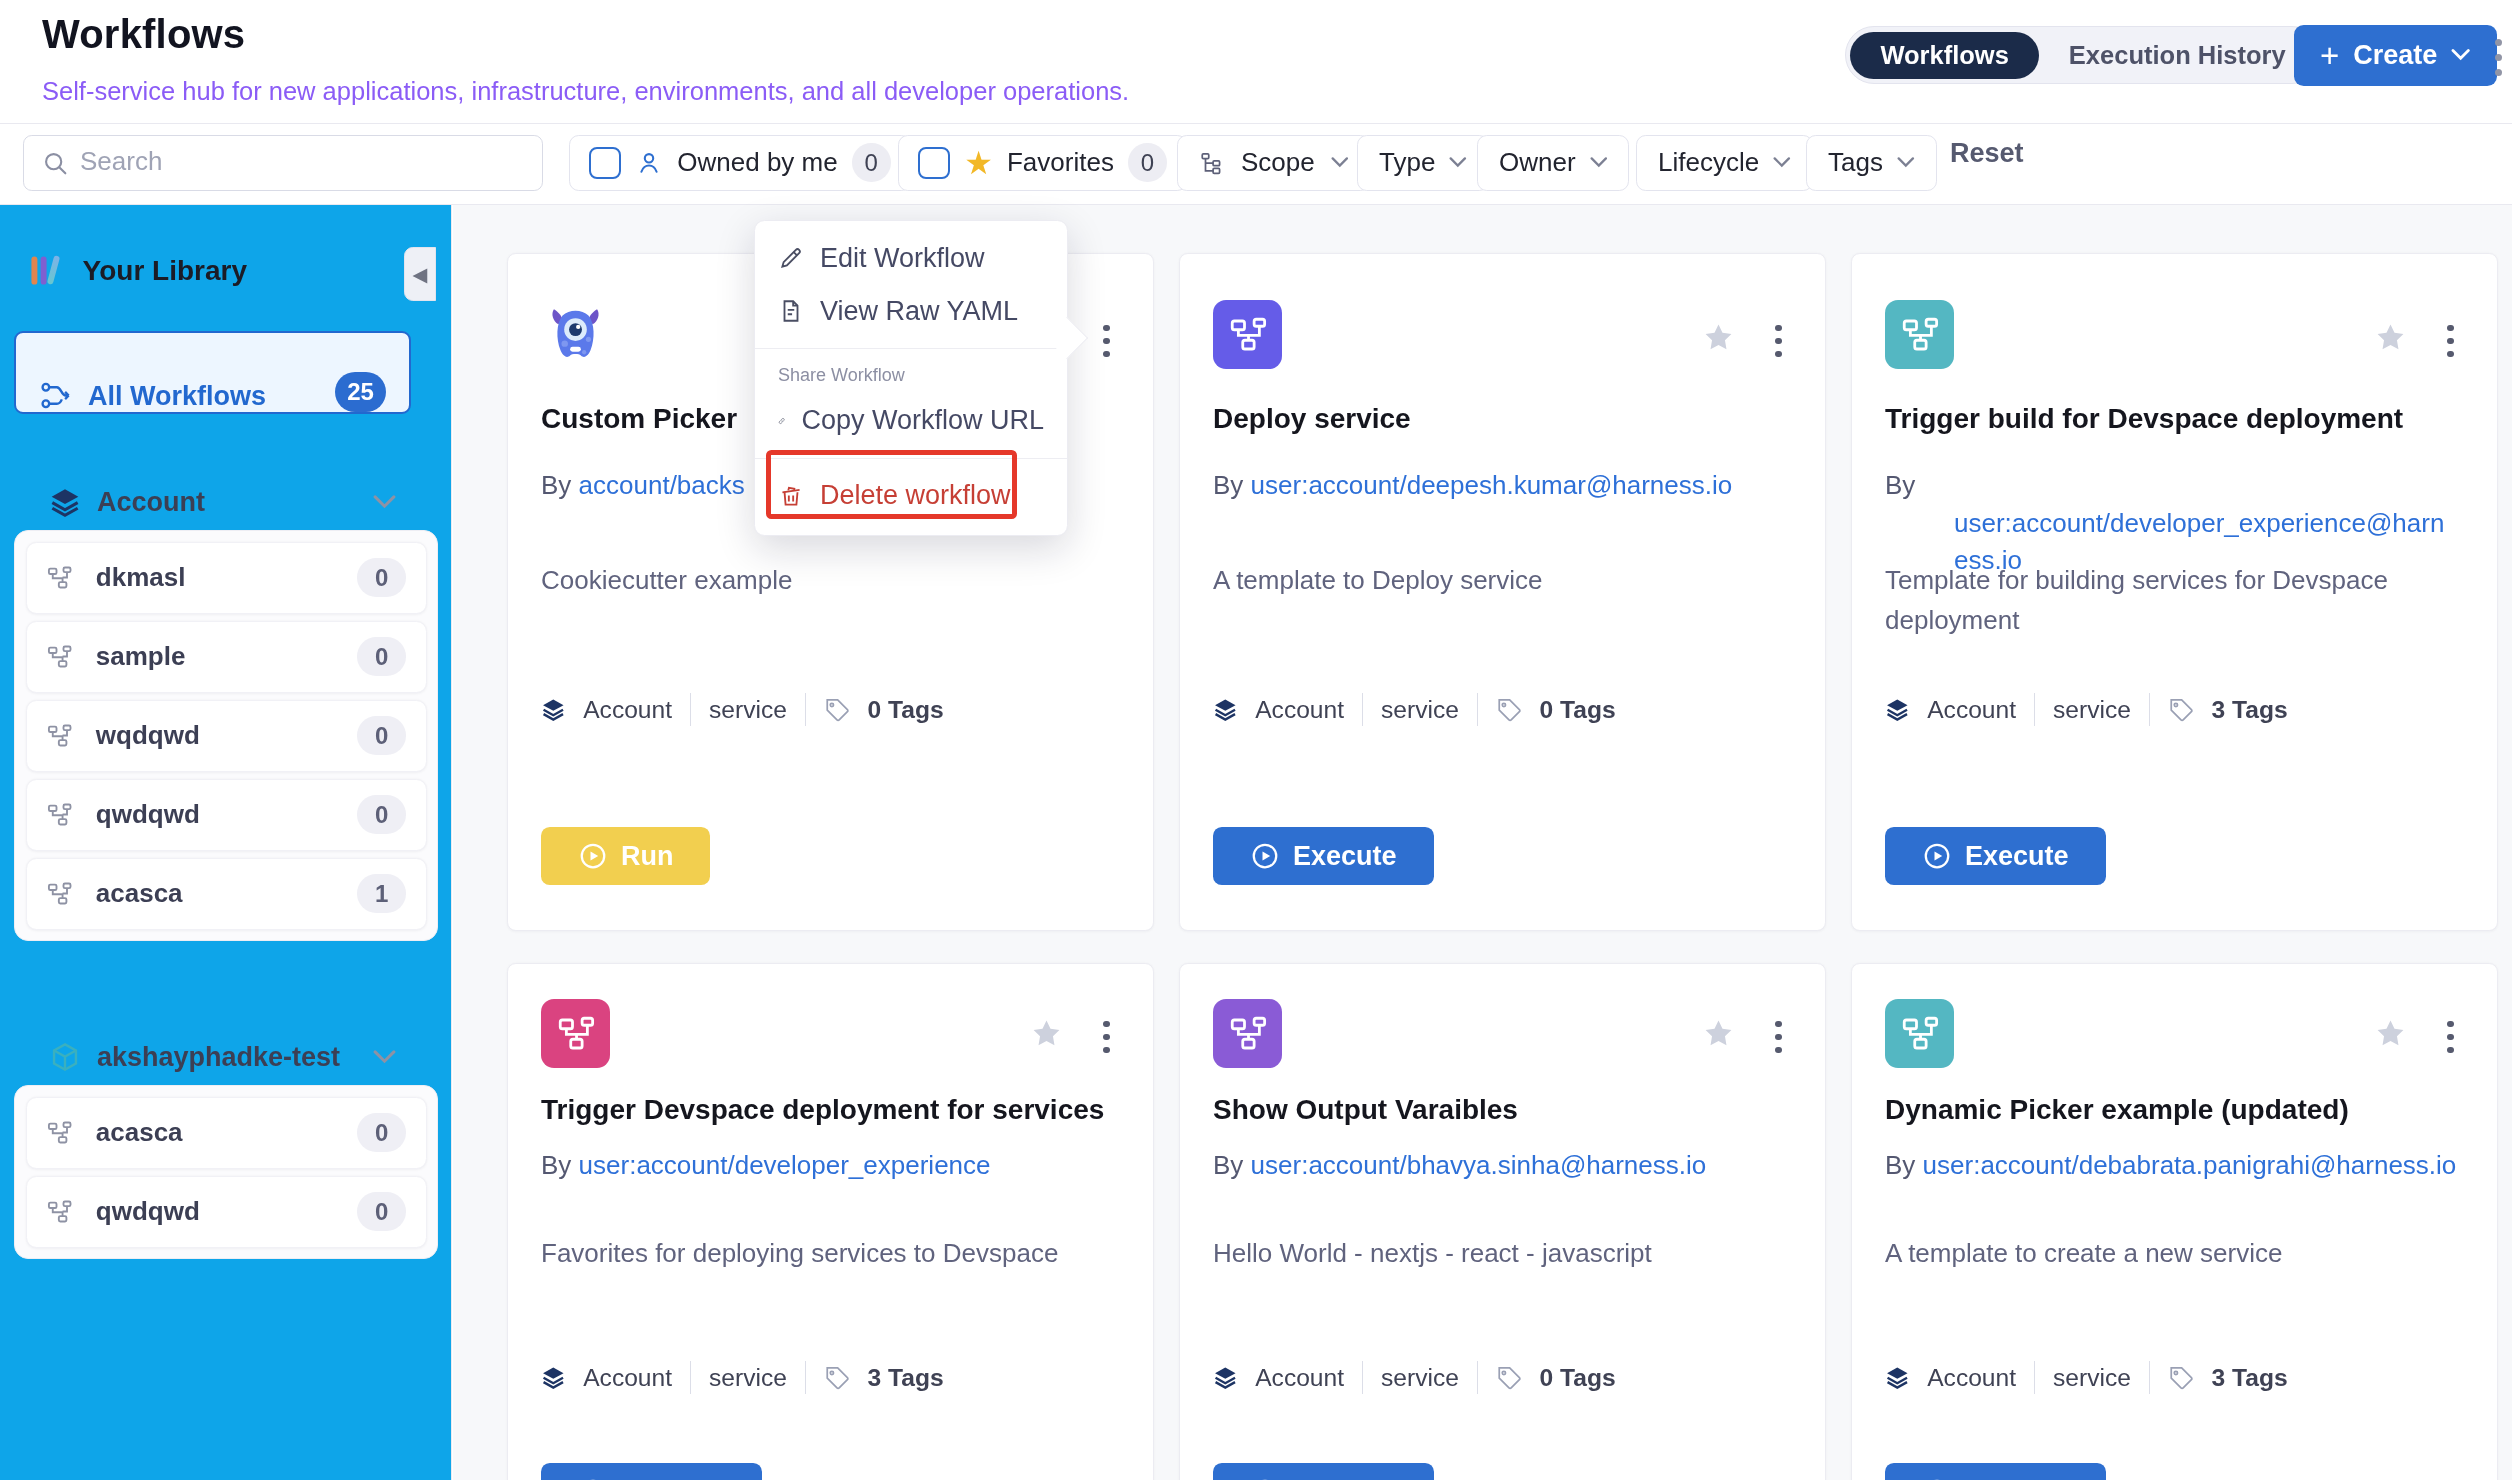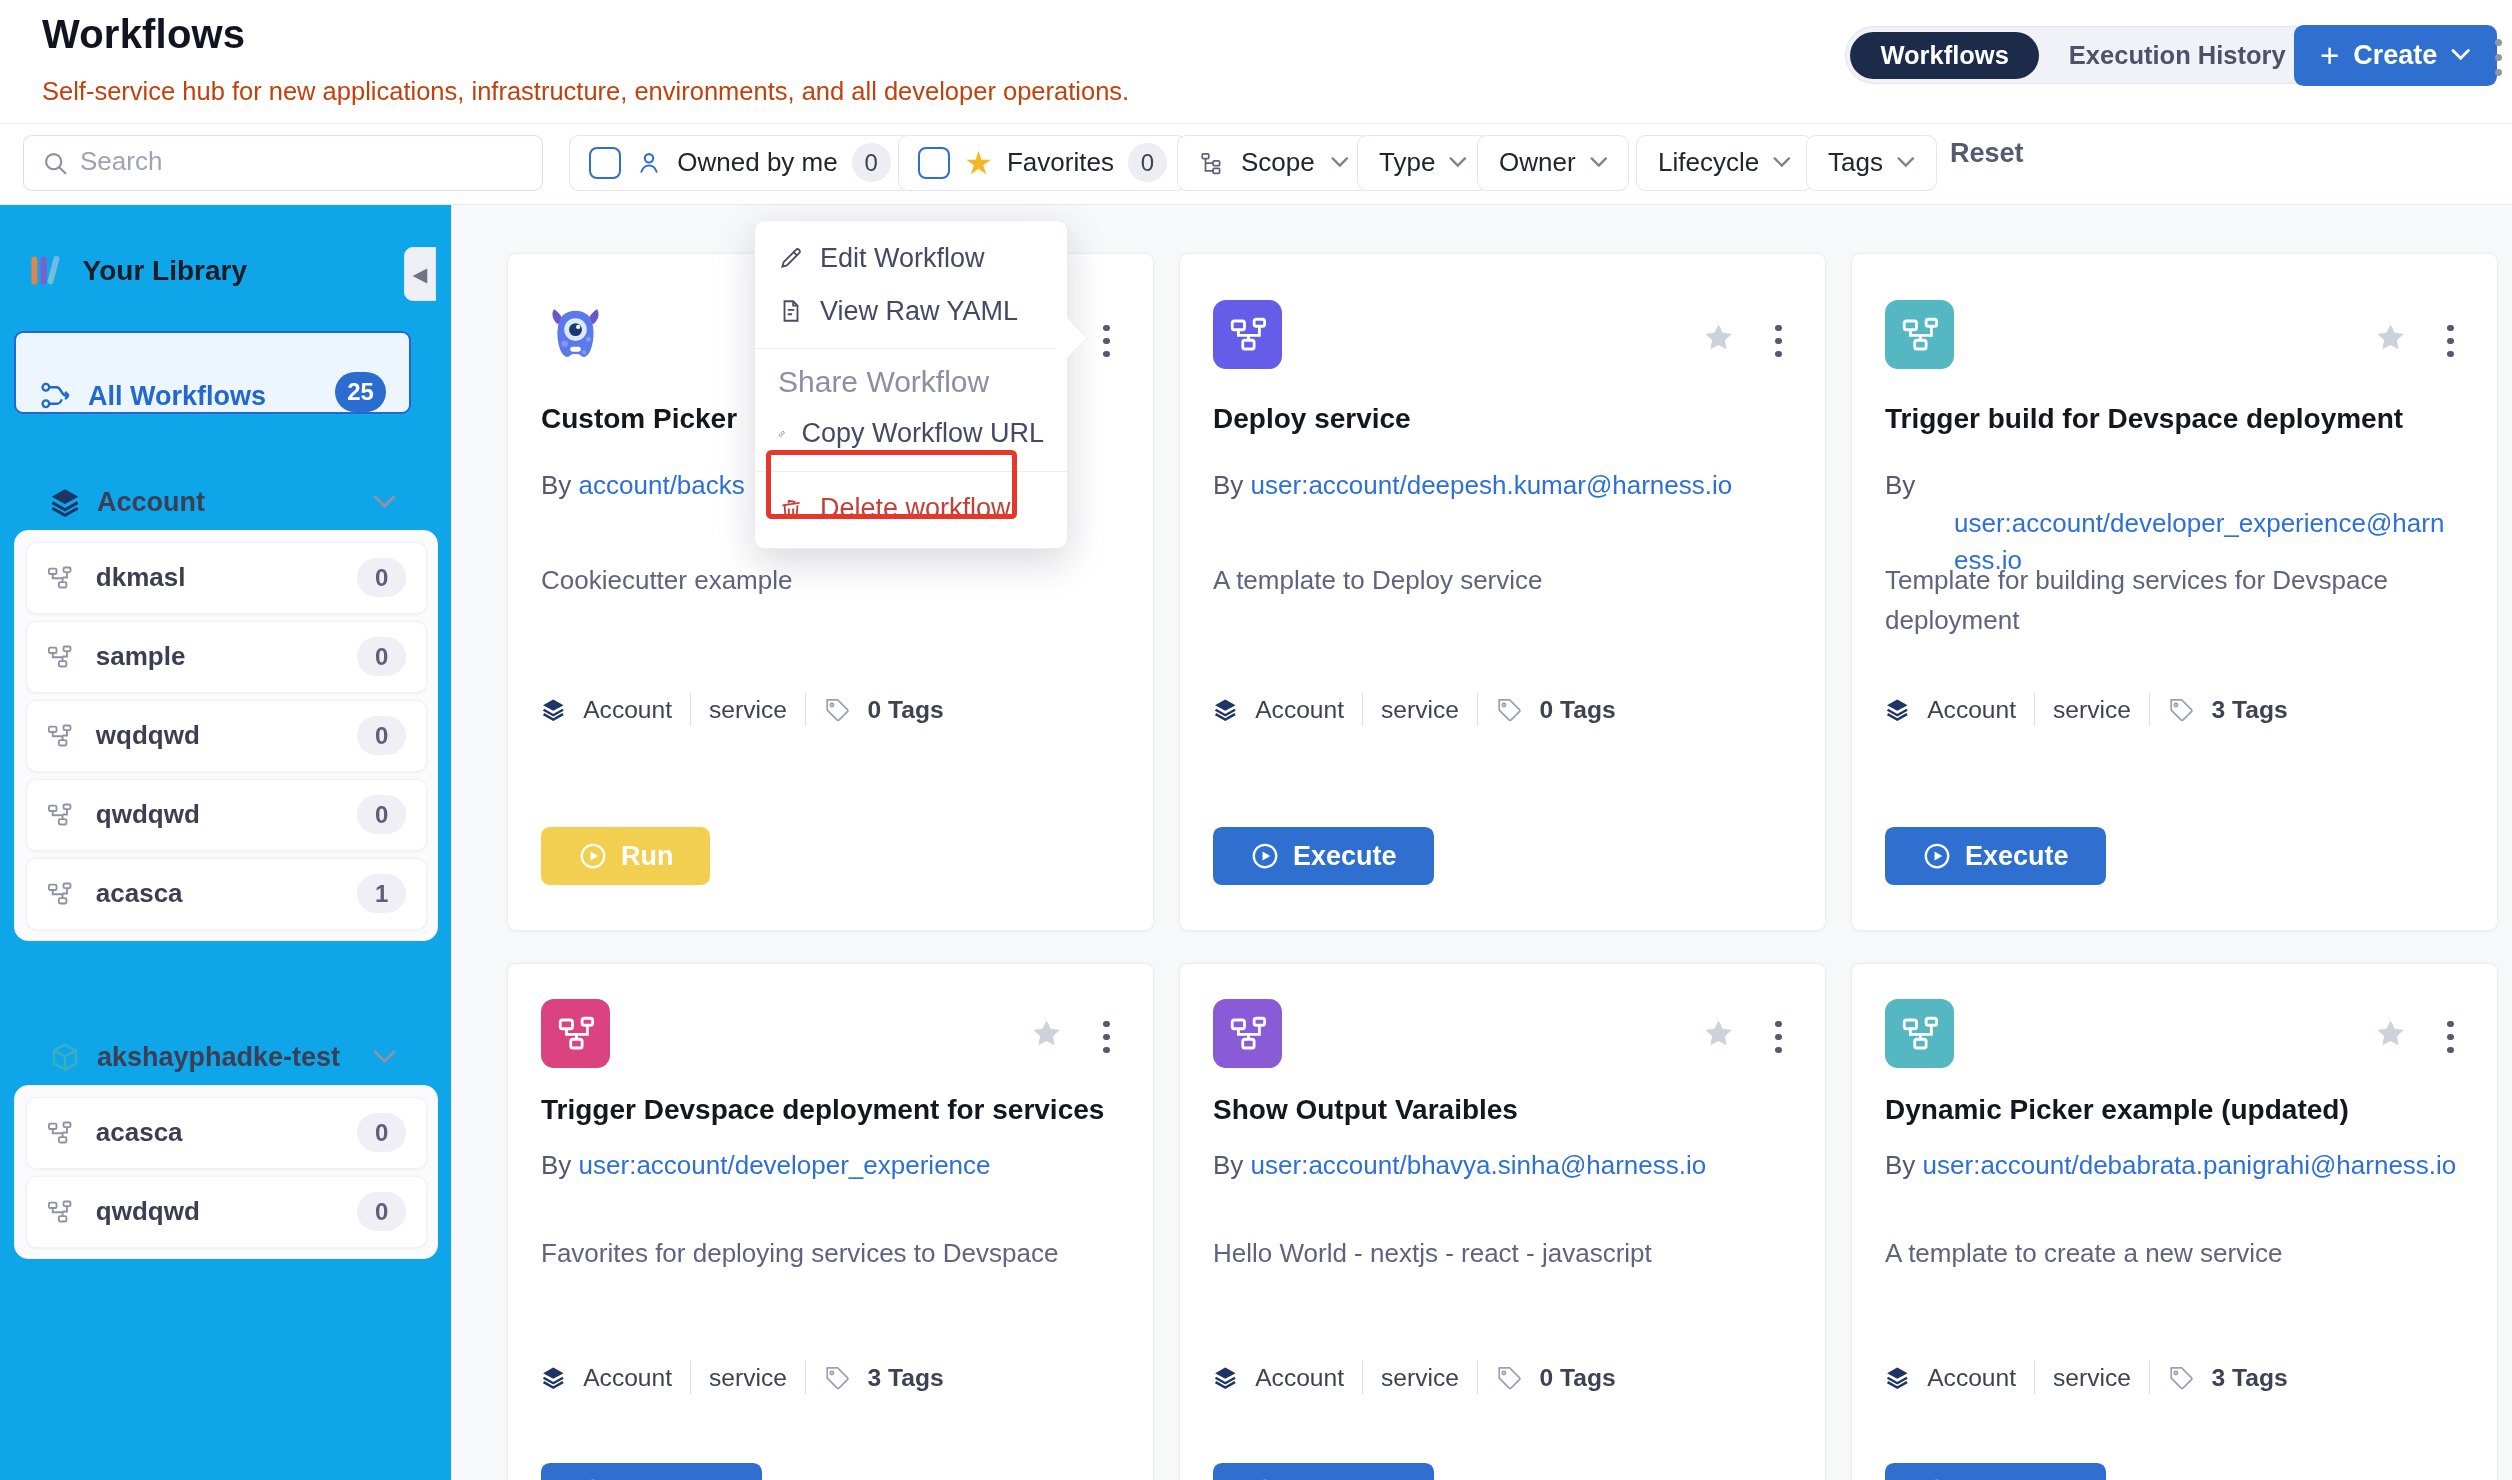--- a/index.html
+++ b/index.html
@@ -2,21 +2,21 @@
 <html style="font-size:14px"><head>
 <meta charset="utf-8">
 <style>
   *{margin:0;padding:0;box-sizing:border-box}
   body{font-family:"Liberation Sans",sans-serif;background:#fff}
   .page{position:relative;width:2512px;height:1481px;background:#fff;overflow:hidden}
 
   
   .hdr{position:absolute;left:0;top:0;width:100%;height:124px;background:#fff;border-bottom:1.8px solid #e9e9f0}
   .hdr h1{position:absolute;left:42px;top:12.3px;font-size:40px;font-weight:800;color:#121420;letter-spacing:0.2px}
-  .hdr .sub{position:absolute;left:42px;top:77px;font-size:25.5px;color:#c2410c}
+  .hdr .sub{position:absolute;left:42px;top:77px;font-size:25.5px;color:#8b5cf6}
   .toggle{position:absolute;left:1845px;top:26px;height:58px;background:#f1f2f8;border:0.9px solid #e3e4ee;border-radius:32px;display:flex;align-items:center;padding:4.4px}
   .pill{height:47px;display:flex;align-items:center;padding:0 30px;border-radius:24.6px;font-size:25.5px;font-weight:700;color:#4e5268;cursor:pointer;white-space:nowrap}
   .pill.sel{background:#1b2b49;color:#fff}
   .create{position:absolute;left:2294px;top:24.6px;height:61px;padding:0 26px;background:#2e6fd0;border-radius:9.7px;display:flex;align-items:center;gap:14px;color:#fff;font-size:27px;font-weight:700;cursor:pointer}
   .create .plus{font-size:33px;font-weight:400;line-height:1}
   .hdr-kebab{position:absolute;left:2495px;top:39px;display:flex;flex-direction:column;gap:8px;cursor:pointer}
   .hdr-kebab i{width:7px;height:7px;border-radius:50%;background:#9195a6}
 
   
   .fbar{position:absolute;left:0;top:124px;width:100%;height:81px;background:#fff;border-bottom:1.8px solid #e9e9f0}
@@ -77,21 +77,21 @@
   .c-btn{position:absolute;left:33px;height:58px;border:none;border-radius:8.8px;display:flex;align-items:center;gap:13px;padding:0 37px;font-size:27px;font-weight:700;color:#fff;cursor:pointer;font-family:"Liberation Sans",sans-serif}
   .r1 .c-btn{top:573px}.r2 .c-btn{top:499px}
   .c-btn.warning{background:#f2cf4f}
   .c-btn.primary{background:#2e6fd0}
 
   
   .menu{position:absolute;left:754px;top:220px;width:314px;background:#fff;border:0.9px solid #ececf2;border-radius:10.5px;box-shadow:0 12.3px 39px rgba(20,20,50,.16);z-index:50;padding:10.5px 0 12.3px}
   .caret{position:absolute;left:1052px;top:323px;width:30px;height:30px;background:#fff;transform:rotate(45deg);border-top:0.9px solid #ececf2;border-right:0.9px solid #ececf2;z-index:51}
   .m-item{height:53px;display:flex;align-items:center;gap:16px;padding:0 23px;font-size:27px;color:#454964;cursor:pointer;white-space:nowrap}
   .m-div{height:0.9px;background:#ededf2;margin:10.5px 0}
-  .m-label{padding:5.3px 23px 8.8px;font-size:30px;color:#8c8fa3}
+  .m-label{padding:5.3px 23px 8.8px;font-size:18px;color:#8c8fa3}
   .m-item.danger{color:#c63f35}
   .hl-box{position:absolute;left:766px;top:450px;width:251px;height:69px;border:5.3px solid #e5382a;border-radius:5.3px;z-index:70;pointer-events:none}
 
   svg{display:block}
 </style>
 </head>
 <body>
 
 <div class="page">
 

